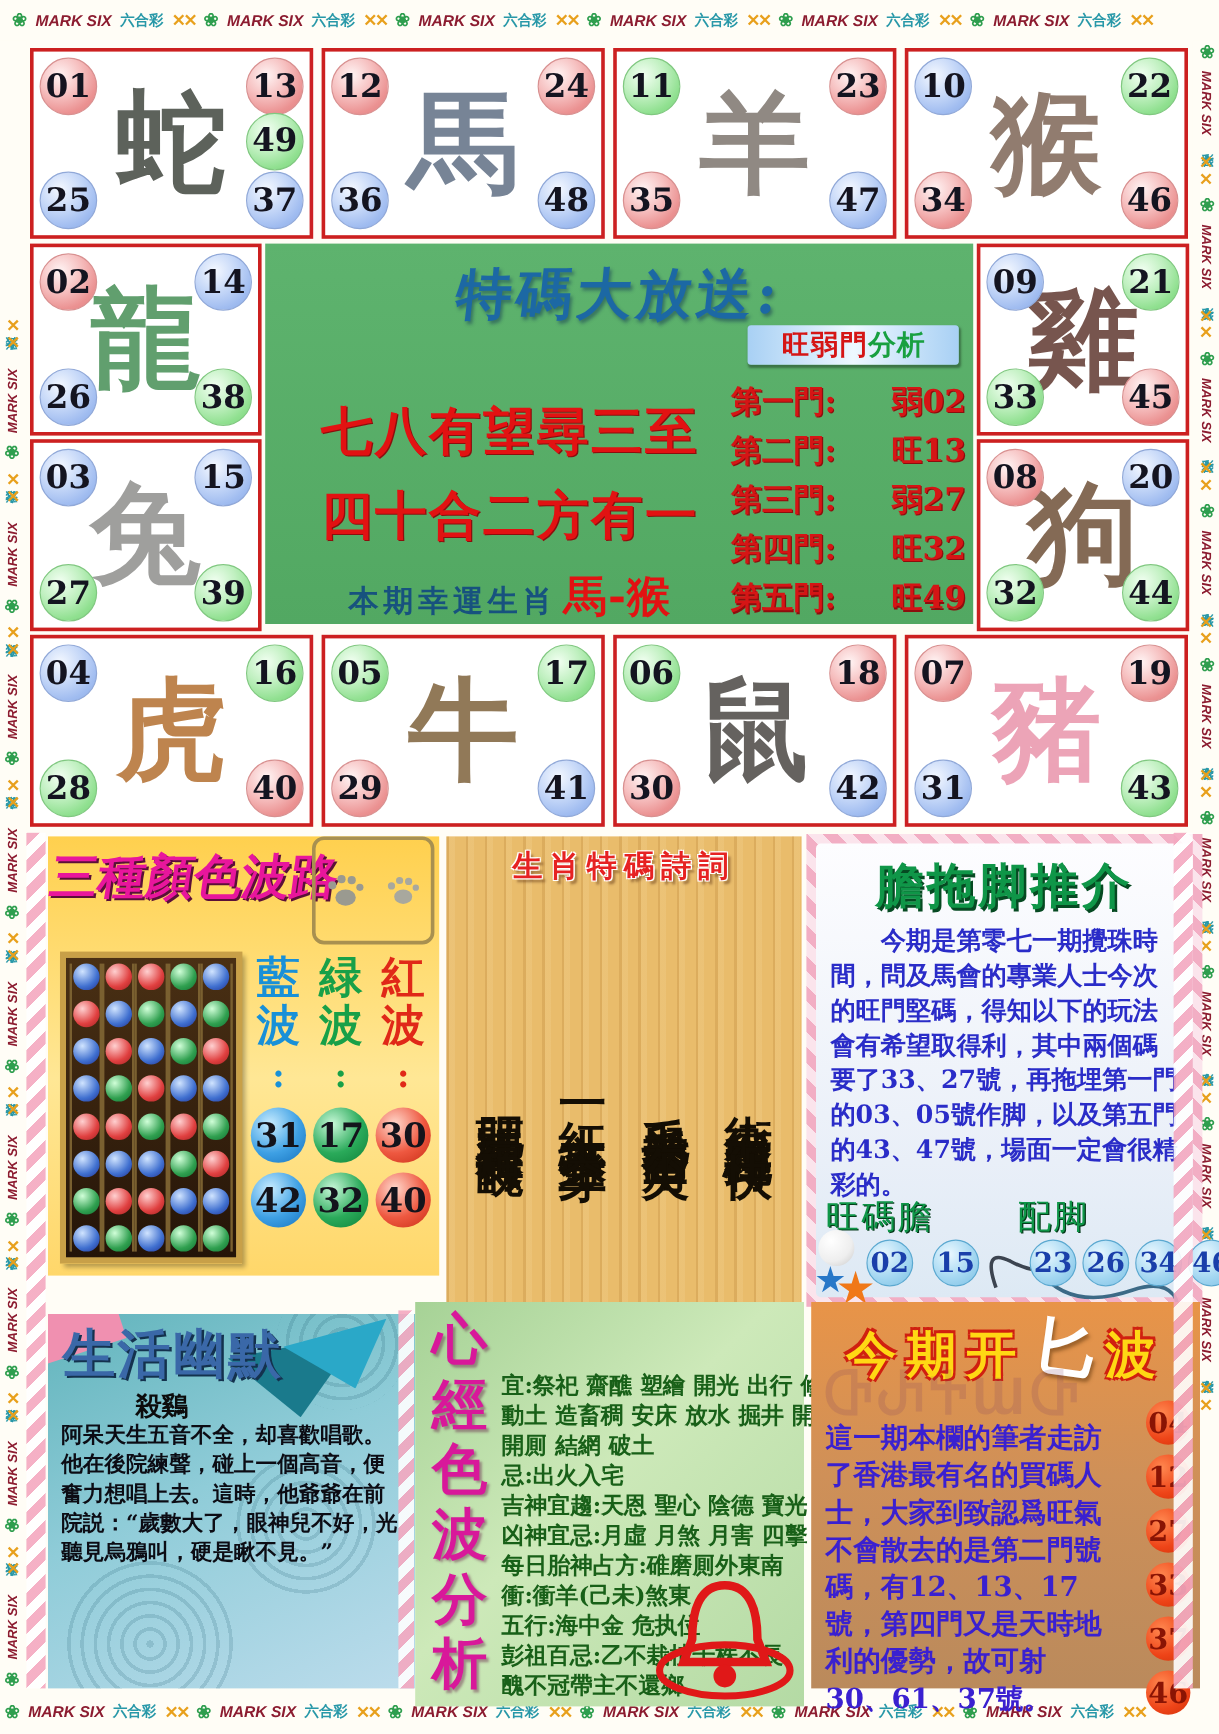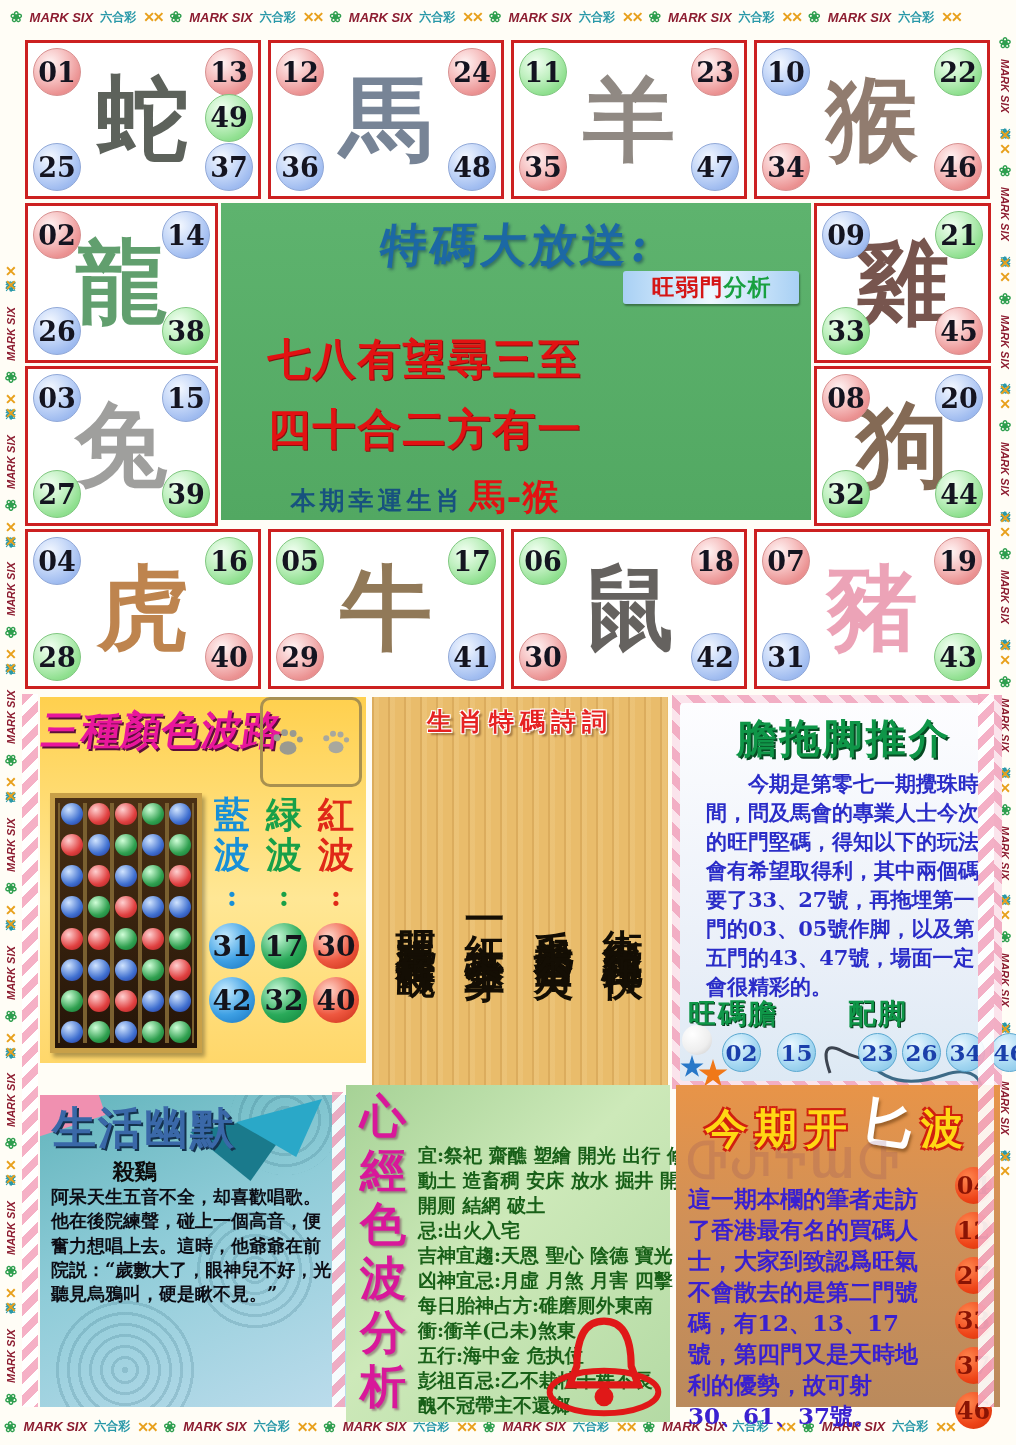--- a/index.html
+++ b/index.html
@@ -78,25 +78,25 @@
   #ppanel{position:absolute;left:372px;top:697px;width:296px;height:392px;background:#e9bc6b;
           background-image:repeating-linear-gradient(90deg,rgba(150,90,20,.16) 0 2px,rgba(255,240,200,.12) 2px 7px,transparent 7px 16px);}
   #p-title{position:absolute;top:8px;width:100%;text-align:center;font-size:25px;font-weight:bold;color:#e62222;
            letter-spacing:6px;text-shadow:-1px -1px 0 #fff,1px -1px 0 #fff,-1px 1px 0 #fff,1px 1px 0 #fff,3px 3px 2px rgba(60,20,0,.4);}
   #poem{position:absolute;left:10px;right:10px;top:52px;bottom:8px;display:flex;flex-direction:row-reverse;
         justify-content:space-around;align-items:center;}
   .pline{writing-mode:vertical-rl;font-size:40px;font-weight:bold;color:#140e04;letter-spacing:5px;}
   
   #rpanel{position:absolute;left:672px;top:695px;width:330px;height:394px;
           background:repeating-linear-gradient(45deg,#f2aec4 0 9px,#fbe4ec 9px 18px);}
-  #rpanel-inner{position:absolute;inset:8px;background:linear-gradient(180deg,#fdfdff,#e9eff8 70%,#dde9f4);border-radius:4px;padding-left:14px;}
+  #rpanel-inner{position:absolute;inset:8px;background:linear-gradient(180deg,#fdfdff,#e9eff8 70%,#dde9f4);border-radius:4px;}
   #r-title{margin-top:8px;text-align:center;font-size:40px;font-weight:bold;color:#0f9648;letter-spacing:3px;
            font-family:"Liberation Sans",sans-serif;text-shadow:2px 2px 0 #064a22;}
   #r-body{margin:4px 12px 0;font-size:21px;font-weight:600;color:#2a2cc8;line-height:1.38;text-indent:2em;}
-  .leglab{position:absolute;font-size:28px;font-weight:bold;color:#0f9648;font-family:"Liberation Sans",sans-serif;
+  .leglab{position:absolute;font-size:28px;font-weight:normal;color:#0f9648;font-family:"Liberation Sans",sans-serif;
           text-shadow:1px 1px 0 #053a1a;letter-spacing:2px;}
   #r-danlabel{left:8px;top:292px;} #r-leglabel{left:168px;top:292px;}
   #danballs{position:absolute;left:42px;top:330px;display:flex;gap:16px;}
   #legballs{position:absolute;left:178px;top:330px;display:flex;gap:5px;}
   .lball{width:37px;height:37px;border-radius:50%;display:flex;align-items:center;justify-content:center;
          background:radial-gradient(circle at 35% 30%,#eaf8ff,#a6d8f2 55%,#7cc0e4);border:1px solid #5aa8d0;
          color:#1a3faa;font-weight:bold;font-size:23px;}
   #wb{position:absolute;left:2px;top:322px;width:30px;height:30px;border-radius:50%;
       background:radial-gradient(circle at 35% 30%,#ffffff,#eeeeee 60%,#c8c8c8);}
   .star{position:absolute;clip-path:polygon(50% 0,61% 35%,98% 35%,68% 57%,79% 91%,50% 70%,21% 91%,32% 57%,2% 35%,39% 35%);}
@@ -378,20 +378,42 @@
     <div id="gp-lucky">
       <span class="lbl">本期幸運生肖</span>
       <span class="val">馬-猴</span>
     </div>
     <div id="atitle">
         <span style="color: rgb(213, 21, 21);">旺</span>
         <span style="color: rgb(213, 21, 21);">弱</span>
         <span style="color: rgb(213, 21, 21);">門</span>
         <span style="color: rgb(24, 160, 64);">分</span>
         <span style="color: rgb(24, 160, 64);">析</span>
+      </div>
+    <div id="arows">
+        <div class="arow">
+          <span class="alabel">第一門:</span>
+          <span class="avalue">弱02</span>
+        </div>
+        <div class="arow">
+          <span class="alabel">第二門:</span>
+          <span class="avalue">旺13</span>
+        </div>
+        <div class="arow">
+          <span class="alabel">第三門:</span>
+          <span class="avalue">弱27</span>
+        </div>
+        <div class="arow">
+          <span class="alabel">第四門:</span>
+          <span class="avalue">旺32</span>
+        </div>
+        <div class="arow">
+          <span class="alabel">第五門:</span>
+          <span class="avalue">旺49</span>
+        </div>
       </div>
   </div>
 
   <div id="ypanel">
     <div id="y-title">三種顏色波路</div>
     <div id="pawbox">
       <svg width="34" height="32" viewBox="0 0 40 36">
           <ellipse cx="20" cy="25" rx="10" ry="8" fill="#9a9a90"></ellipse>
           <circle cx="7" cy="13" r="4" fill="#9a9a90"></circle>
           <circle cx="16" cy="7" r="4" fill="#9a9a90"></circle>

